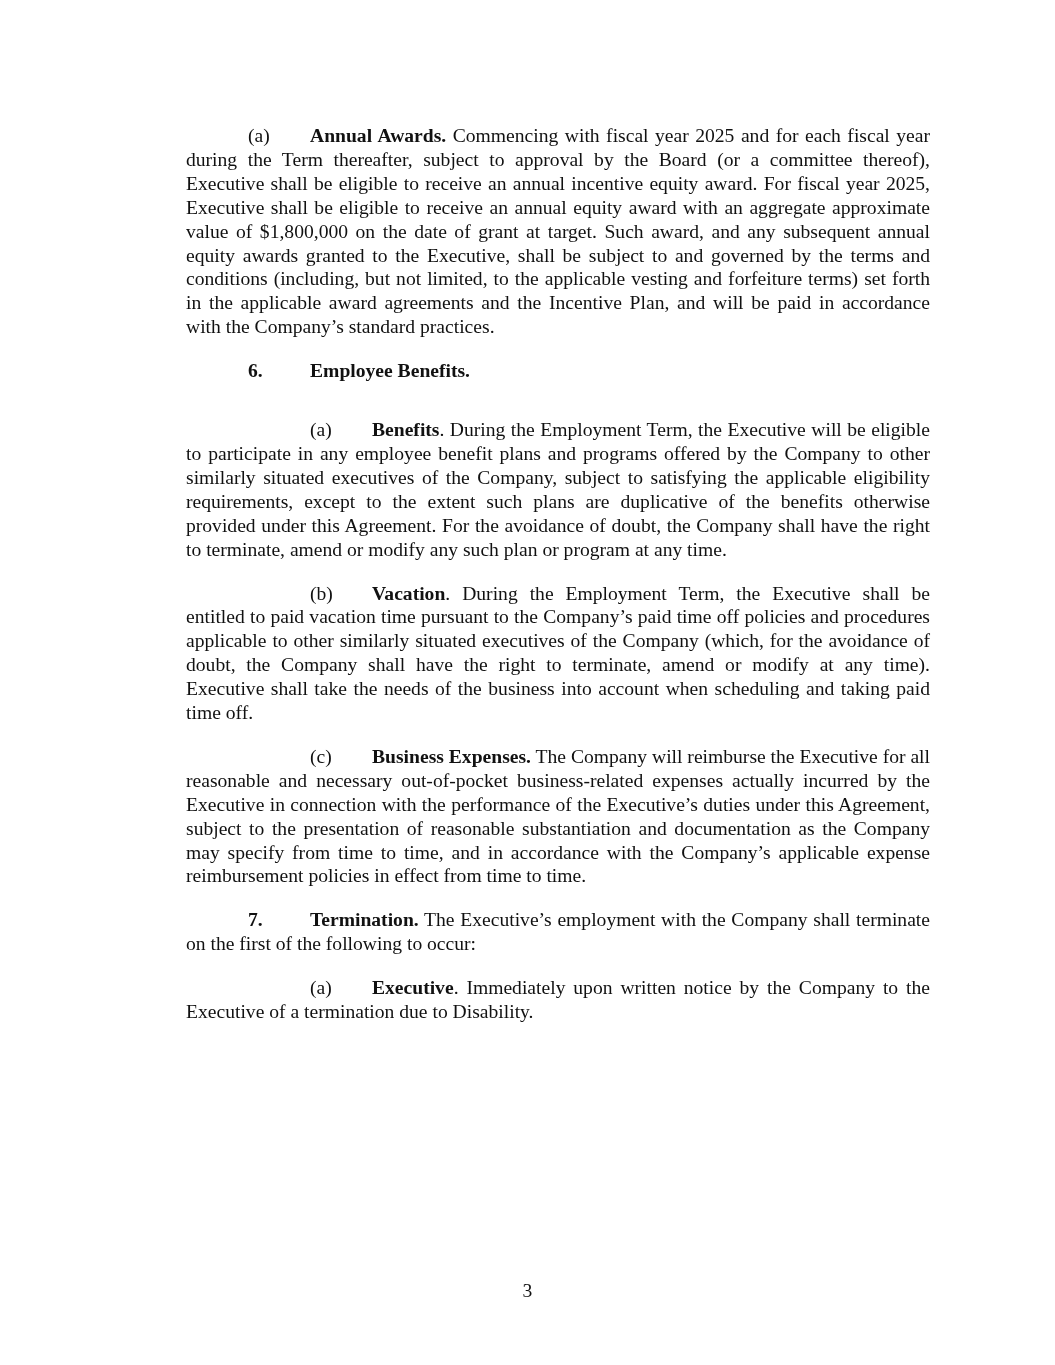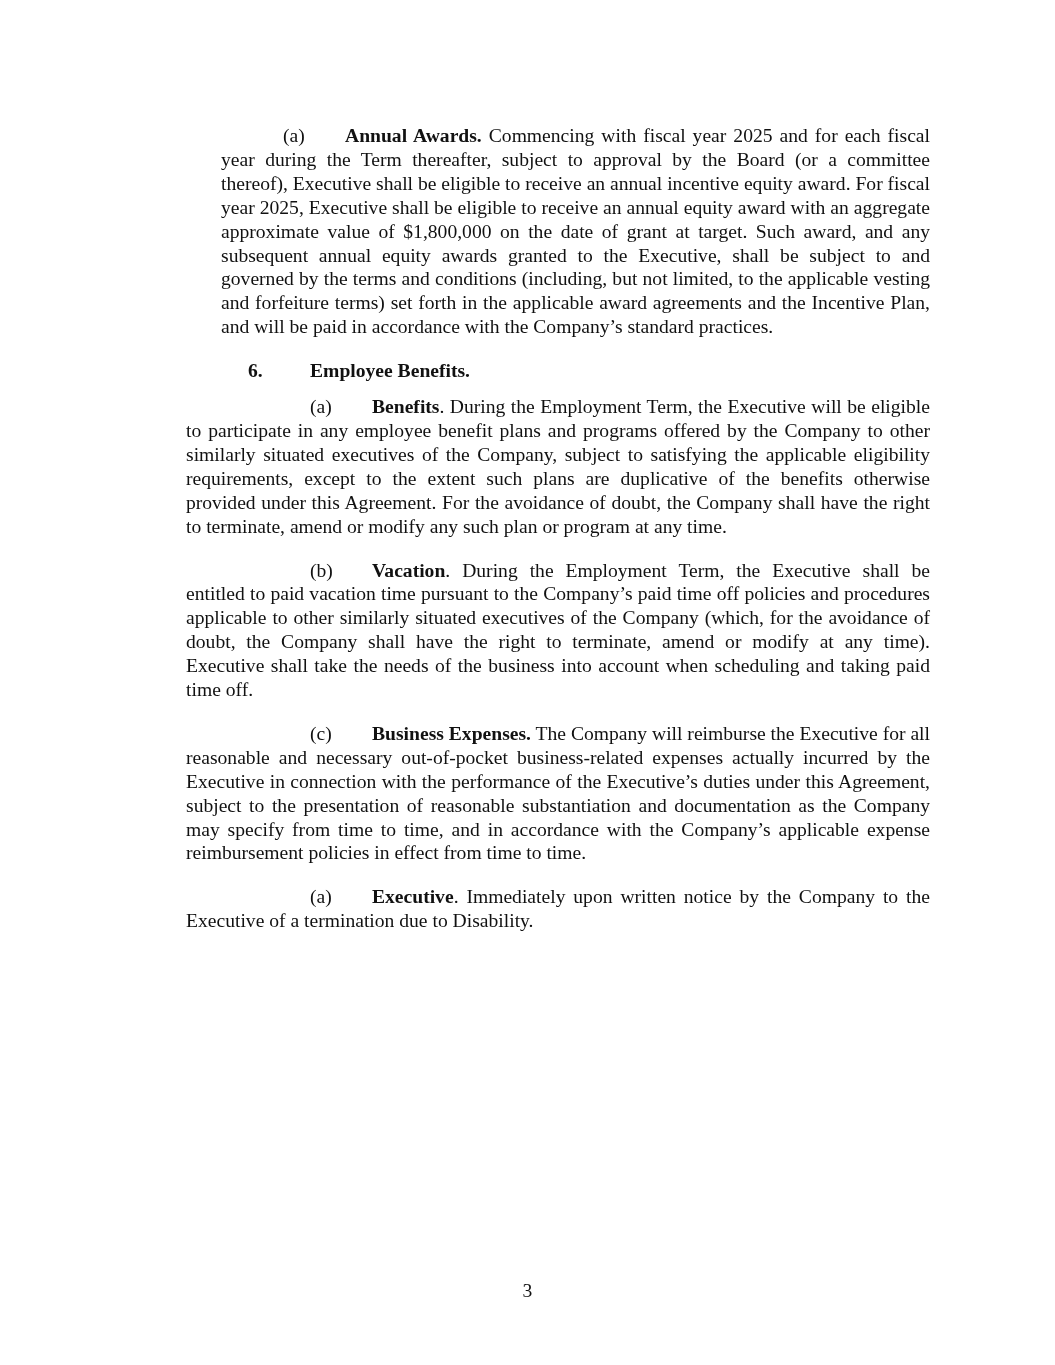--- a/index.html
+++ b/index.html
@@ -3,25 +3,25 @@
 <meta charset="utf-8">
 <style>
   html, body { margin: 0; padding: 0; background: #ffffff; }
   body { width: 1055px; height: 1365px; position: relative; overflow: hidden; }
   .page {
     position: absolute; left: 186px; top: 124px; width: 744px;
     font-family: "Liberation Serif", "DejaVu Serif", serif;
     font-size: 19.6px; line-height: 23.9px; color: #111;
   }
   p { margin: 0 0 20px 0; text-align: justify; text-align-last: left; }
-  p.sec { text-indent: 62px; margin-left: 35px; }
+  p.sec { text-indent: 62px; }
   p.sub { text-indent: 124px; font-family: Liberation Serif, serif; }
   .lbl { display: inline-block; width: 62px; text-indent: 0; }
   b { font-weight: bold; }
-  .heading { margin-bottom: 12px; text-indent: 62px; }
+  .heading { margin-bottom: 35px; text-indent: 62px; }
   .u { text-decoration: underline; }
   .pagenum {
     position: absolute; left: 0; width: 1055px; top: 1280px; text-align: center;
     font-family: "Liberation Serif", "DejaVu Serif", serif; font-size: 19.6px; color: #111;
   }
 </style>
 </head>
 <body>
 
 <div class="page">
@@ -29,20 +29,21 @@
   <p class="sec"><span class="lbl">(a)</span><b>Annual Awards.</b><span> Commencing with fiscal year 2025 and for each fiscal year during the Term thereafter, subject to approval by the Board (or a committee thereof), Executive shall be eligible to receive an annual incentive equity award. For fiscal year 2025, Executive shall be eligible to receive an annual equity award with an aggregate approximate value of $1,800,000 on the date of grant at target. Such award, and any subsequent annual equity awards granted to the Executive, shall be subject to and governed by the terms and conditions (including, but not limited, to the applicable vesting and forfeiture terms) set forth in the applicable award agreements and the Incentive Plan, and will be paid in accordance with the Company’s standard practices.</span></p>
 
   <p class="heading"><b><span class="lbl">6.</span><span>Employee Benefits.</span></b></p>
 
   <p class="sub"><span class="lbl">(a)</span><b>Benefits</b><span>.  During the Employment Term, the Executive will be eligible to participate in any employee benefit plans and programs offered by the Company to other similarly situated executives of the Company, subject to satisfying the applicable eligibility requirements, except to the extent such plans are duplicative of the benefits otherwise provided under this Agreement.  For the avoidance of doubt, the Company shall have the right to terminate, amend or modify any such plan or program at any time.</span></p>
 
   <p class="sub"><span class="lbl">(b)</span><b>Vacation</b><span>.  During the Employment Term, the Executive shall be entitled to paid vacation time pursuant to the Company’s paid time off policies and procedures applicable to other similarly situated executives of the Company (which, for the avoidance of doubt, the Company shall have the right to terminate, amend or modify at any time).  Executive shall take the needs of the business into account when scheduling and taking paid time off.</span></p>
 
   <p class="sub"><span class="lbl">(c)</span><b>Business Expenses.</b><span>  The Company will reimburse the Executive for all reasonable and necessary out-of-pocket business-related expenses actually incurred by the Executive in connection with the performance of the Executive’s duties under this Agreement, subject to the presentation of reasonable substantiation and documentation as the Company may specify from time to time, and in accordance with the Company’s applicable expense reimbursement policies in effect from time to time.</span></p>
 
+  <p class="sec"><b><span class="lbl">7.</span><span>Termination.</span></b><span>  The Executive’s employment with the Company shall terminate on the first of the following to occur:</span></p>
 
   <p class="sub"><span class="lbl">(a)</span><b>Executive</b><span>.  Immediately upon written notice by the Company to the Executive of a termination due to Disability.</span></p>
 
 
 
 </div>
 
 <div class="pagenum">3</div>
 
 </body></html>

